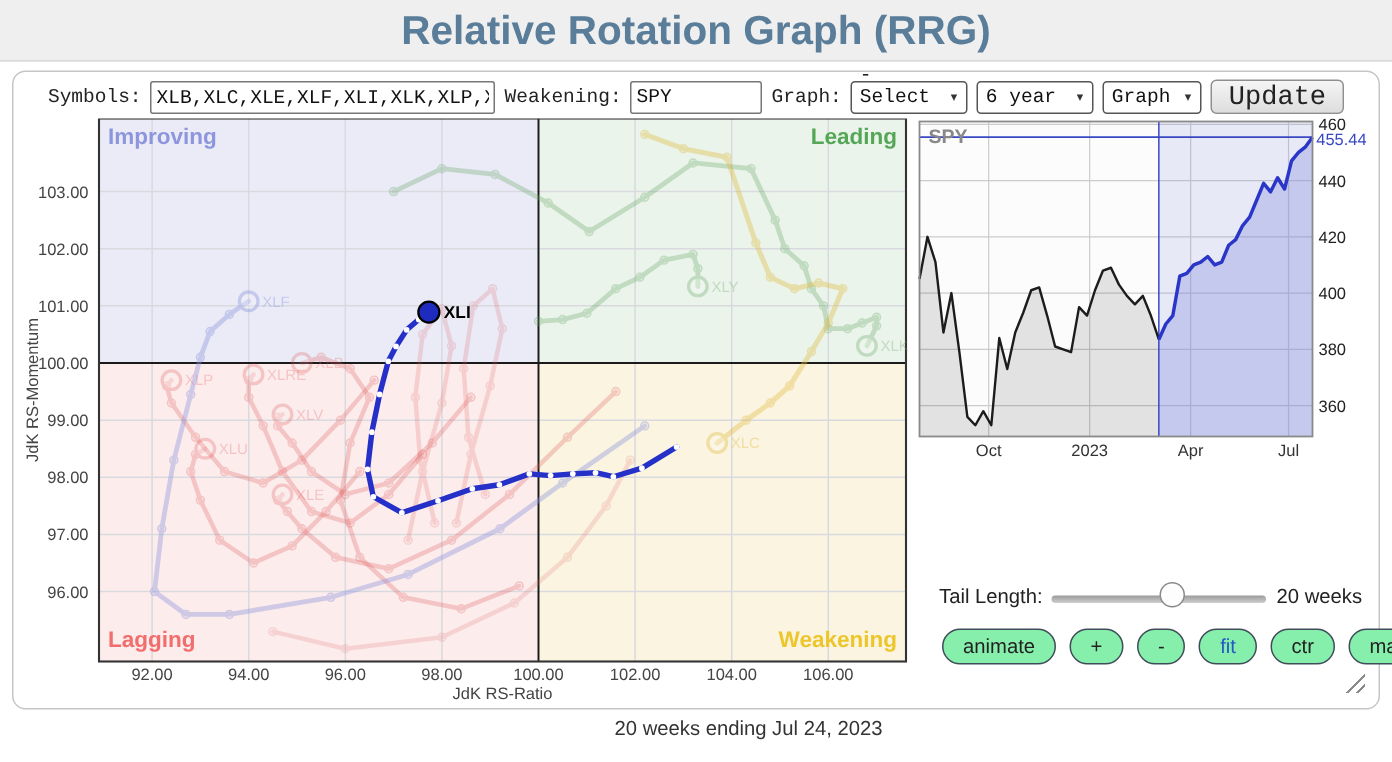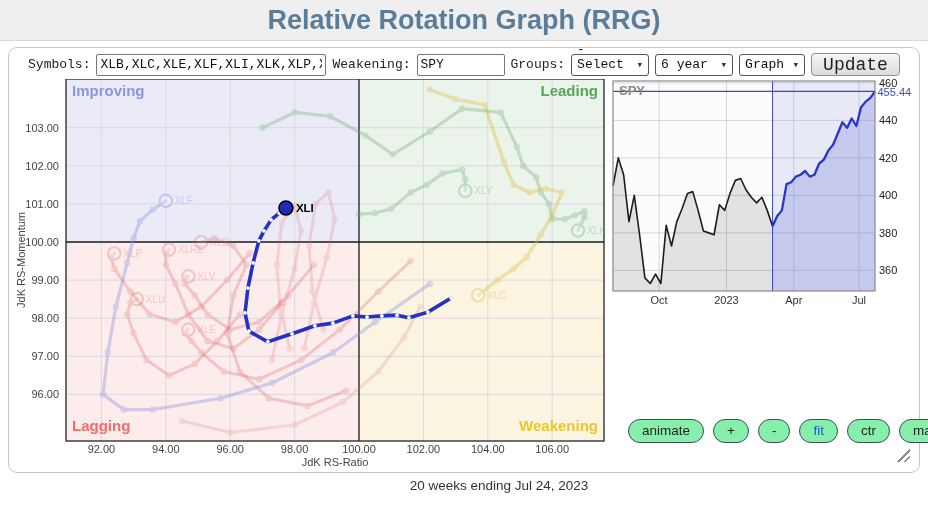--- a/index.html
+++ b/index.html
@@ -47,21 +47,21 @@
   <h1>Relative Rotation Graph (RRG)</h1>
 </div>
 
 <div class="panel">
 
   <div class="toolbar">
     <span>Symbols:</span>
     <input class="in-symbols" type="text" value="XLB,XLC,XLE,XLF,XLI,XLK,XLP,XLRE,XLU,XLV,XLY" style="">
     <span>Weakening:</span>
     <input class="in-benchmark" type="text" value="SPY" style="">
-    <span>Groups:</span>
+    <span>Graph:</span>
     <div class="sel sel-groups">
       <span>- Select -</span>
       <span class="arr">▾</span>
     </div>
     <div class="sel sel-period">
       <span>6 year</span>
       <span class="arr">▾</span>
     </div>
     <div class="sel sel-freq">
       <span>Graph</span>
@@ -353,20 +353,26 @@
       <text x="268" y="82.875" fill="#222" font-size="11">420</text>
       <text x="268" y="45.375" fill="#222" font-size="11">440</text>
       <text x="268" y="7.875" fill="#222" font-size="11">460</text>
       <text x="266.5" y="17.425000000000004" fill="#3848c5" font-size="11">455.44</text>
       <text x="48.111999999999995" y="225" text-anchor="middle" fill="#333" font-size="11">Oct</text>
       <text x="115.446" y="225" text-anchor="middle" fill="#333" font-size="11">2023</text>
       <text x="182.77999999999997" y="225" text-anchor="middle" fill="#333" font-size="11">Apr</text>
       <text x="248.01799999999997" y="225" text-anchor="middle" fill="#333" font-size="11">Jul</text>
     </svg>
 
+  <div class="tail-row">
+    <span class="tail-label">Tail Length:</span>
+    <div class="tail-track"></div>
+    <div class="tail-thumb"></div>
+    <span class="tail-value">20 weeks</span>
+  </div>
 
   <div class="btn-row">
     <button class="pill">animate</button>
     <button class="pill">+</button>
     <button class="pill">-</button>
     <button class="pill active">fit</button>
     <button class="pill">ctr</button>
     <button class="pill">max</button>
   </div>
 

